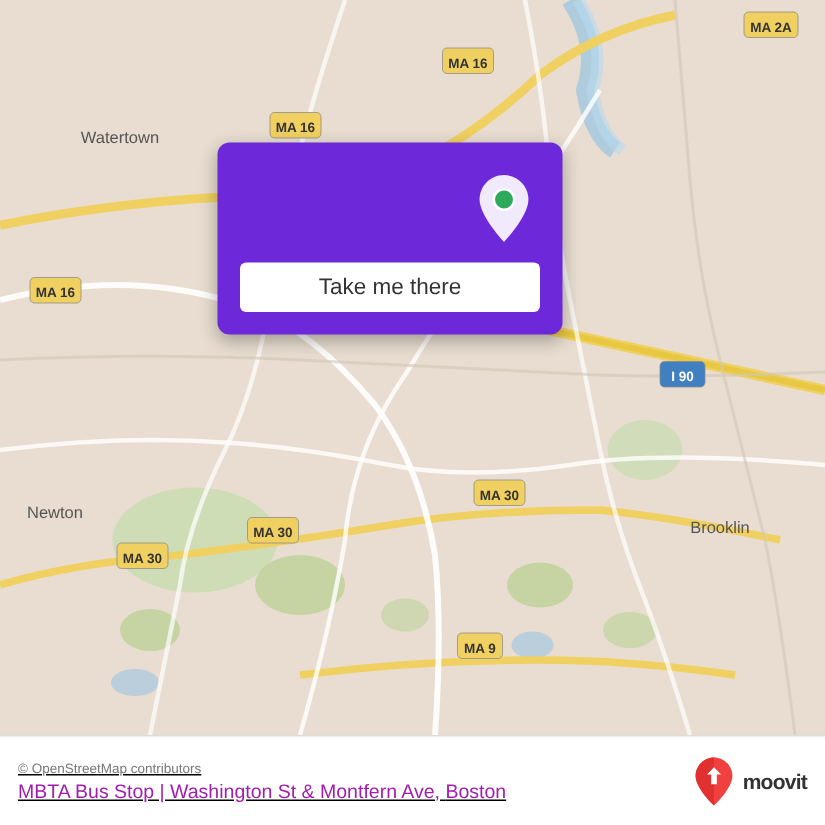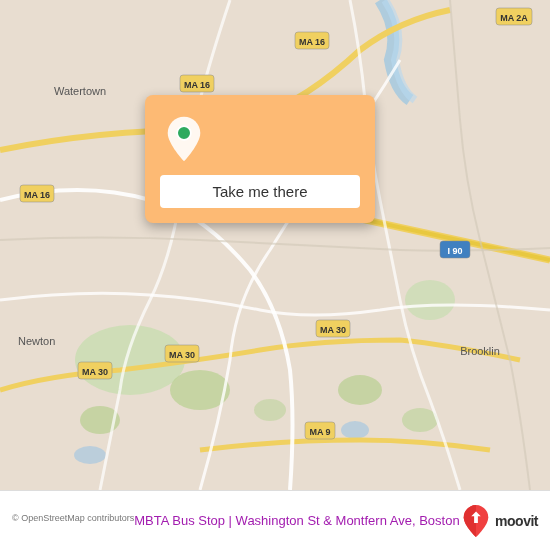--- a/index.html
+++ b/index.html
@@ -26,25 +26,25 @@
       position: absolute;
       top: 0; left: 0;
     }
 
     
     .location-card {
       position: absolute;
       top: 95px;
       left: 145px;
       width: 230px;
-      background: #fdba74;
+      background: #6d28d9;
       border-radius: 8px;
       display: flex;
       flex-direction: column;
-      align-items: flex-start;
+      align-items: flex-end;
       padding: 20px 15px 15px;
       box-shadow: 0 4px 12px rgba(0,0,0,0.3);
     }
 
     .location-pin {
       width: 48px;
       height: 48px;
       margin-bottom: 12px;
     }
 
@@ -69,20 +69,22 @@
       background: white;
       display: flex;
       align-items: center;
       justify-content: space-between;
       padding: 0 12px;
       border-top: 1px solid #ddd;
     }
 
     .bottom-left {
       display: flex;
+      flex-direction: column;
+      text-decoration: underline;
     }
 
     .copyright-text {
       font-size: 9px;
       color: #777;
       margin-bottom: 3px;
     }
 
     .stop-title {
       font-size: 13px;

